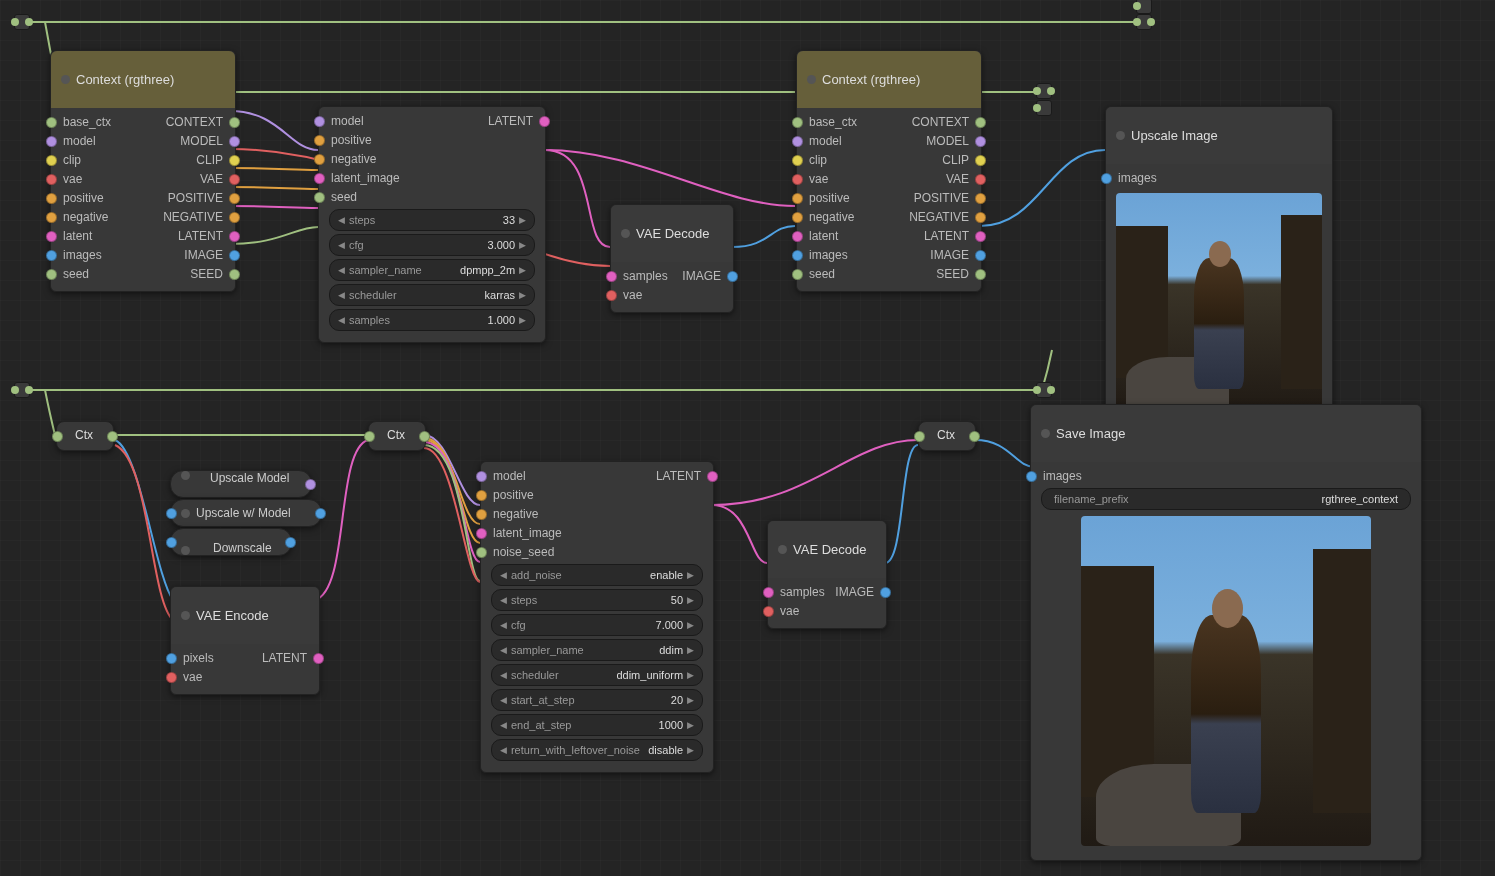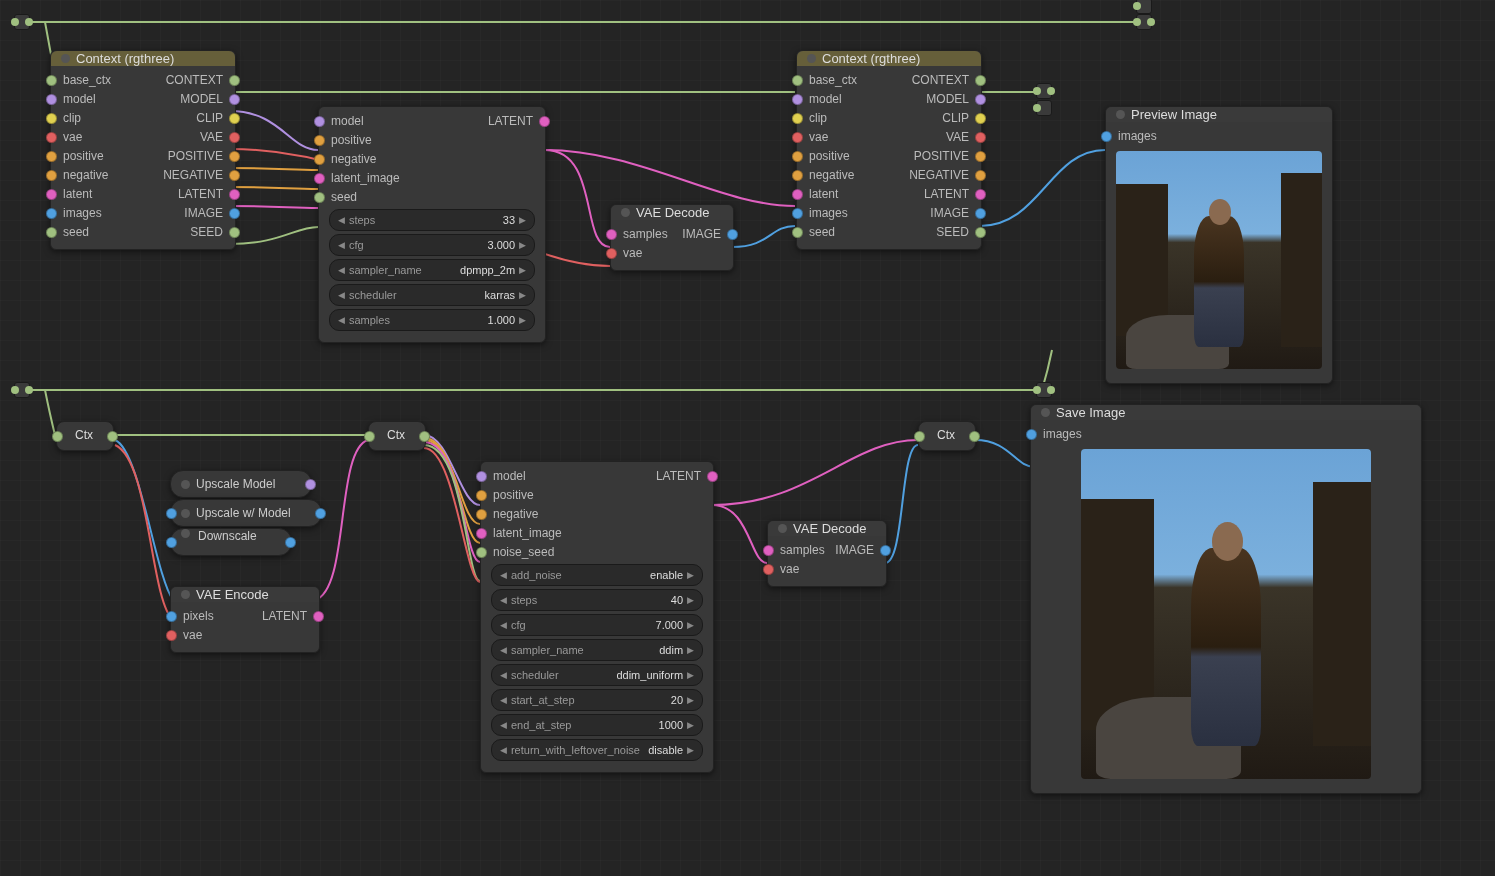--- a/index.html
+++ b/index.html
@@ -1,20 +1,20 @@
 <!DOCTYPE html>
 <html><head>
 <meta charset="utf-8">
 <style>
 body{margin:0;padding:0;background:#242424;font-family:Arial,sans-serif;font-size:12px;color:#ccc;width:1495px;height:876px;overflow:hidden;position:relative}
 .canvas{position:relative;width:100%;height:100%;background-image:linear-gradient(rgba(255,255,255,.02) 1px,transparent 1px),linear-gradient(90deg,rgba(255,255,255,.02) 1px,transparent 1px);background-size:20px 20px}
 svg.wires{position:absolute;inset:0;width:100%;height:100%;pointer-events:none}
 .node{position:absolute;background:#383838;border:1px solid #222;border-radius:6px;box-shadow:0 2px 6px rgba(0,0,0,.5)}
 .node.olive .title{background:#665f3a}
-.title{background:#3a3a3a;border-radius:6px 6px 0 0;padding:0 10px;color:#ddd;font-size:13px;display:flex;align-items:center;gap:6px}
+.title{background:#3a3a3a;border-radius:6px 6px 0 0;padding:21px 10px;color:#ddd;font-size:13px;display:flex;align-items:center;gap:6px}
 .title .dot{width:9px;height:9px;border-radius:50%;background:#555;flex:none}
 .body{padding:4px 0 8px 0}
 .row{display:flex;align-items:center;height:19px;position:relative;padding:0 12px}
 .row .name{flex:1;color:#bbb}
 .row .outname{text-align:right;flex:1;color:#bbb}
 .port{width:9px;height:9px;border-radius:50%;position:absolute;top:5px;border:1px solid rgba(0,0,0,.3)}
 .port.in{left:-5px}
 .port.out{right:-5px}
 .widget{margin:3px 10px;background:#2a2a2a;border:1px solid #1a1a1a;border-radius:10px;height:20px;display:flex;align-items:center;padding:0 8px;color:#999;font-size:11px}
 .widget .arrow{font-size:9px;color:#888}
@@ -298,21 +298,21 @@
           <span class="name">seed</span>
           <span class="outname">SEED</span>
           <div class="port out portcol-seed"></div>
         </div>
  </div>
 </div>
 
 <div class="node" style="left:1105px;top:106px;width:226px">
  <div class="title">
         <span class="dot"></span>
-        <span>Preview Image</span>
+        <span>Upscale Image</span>
       </div>
  <div class="body">
   <div class="row">
           <div class="port in portcol-image"></div>
           <span class="name">images</span>
         </div>
   <div class="imgbox" style="height:218px">
           <div class="wreckL"></div>
           <div class="wreckR"></div>
           <div class="car"></div>
@@ -343,36 +343,36 @@
       <div class="port portcol-context" style="right:-5px;top:9px"></div>
 </div>
 
 <div class="node olive small" style="left:918px;top:421px">
  <div style="position:absolute;left:18px;top:6px;color:#ddd;font-size:12px">Ctx</div>
  <div class="port portcol-context" style="left:-5px;top:9px"></div>
       <div class="port portcol-context" style="right:-5px;top:9px"></div>
 </div>
 
 <div class="node" style="left:170px;top:470px;width:140px;height:26px;border-radius:13px">
- <div style="display:flex;align-items:center;height:100%;padding:0 10px;gap:6px">
+ <div style="display:flex;align-items:flex-start;height:100%;padding:0 10px;gap:20px">
         <span class="dot" style="width:9px;height:9px;border-radius:50%;background:#555"></span>
         <span>Upscale Model</span>
       </div>
  <div class="port portcol-model" style="right:-5px;top:8px"></div>
 </div>
 <div class="node" style="left:170px;top:499px;width:150px;height:26px;border-radius:13px">
  <div style="display:flex;align-items:center;height:100%;padding:0 10px;gap:6px">
         <span class="dot" style="width:9px;height:9px;border-radius:50%;background:#555"></span>
         <span>Upscale w/ Model</span>
       </div>
  <div class="port portcol-image" style="left:-5px;top:8px"></div>
       <div class="port portcol-image" style="right:-5px;top:8px"></div>
 </div>
 <div class="node" style="left:170px;top:528px;width:120px;height:26px;border-radius:13px">
- <div style="display:flex;align-items:flex-start;height:100%;padding:0 10px;gap:8px">
+ <div style="display:flex;align-items:flex-end;height:100%;padding:0 10px;gap:23px">
         <span class="dot" style="width:9px;height:9px;border-radius:50%;background:#555"></span>
         <span>Downscale</span>
       </div>
  <div class="port portcol-image" style="left:-5px;top:8px"></div>
       <div class="port portcol-image" style="right:-5px;top:8px"></div>
 </div>
 
 <div class="node" style="left:170px;top:586px;width:148px">
  <div class="title">
         <span class="dot"></span>
@@ -419,21 +419,21 @@
   <div id="uw">
           <div class="widget">
             <span class="arrow">◀</span>
             <span class="wl">add_noise</span>
             <span class="wv">enable</span>
             <span class="arrow">▶</span>
           </div>
           <div class="widget">
             <span class="arrow">◀</span>
             <span class="wl">steps</span>
-            <span class="wv">40</span>
+            <span class="wv">50</span>
             <span class="arrow">▶</span>
           </div>
           <div class="widget">
             <span class="arrow">◀</span>
             <span class="wl">cfg</span>
             <span class="wv">7.000</span>
             <span class="arrow">▶</span>
           </div>
           <div class="widget">
             <span class="arrow">◀</span>
@@ -490,20 +490,24 @@
 
 <div class="node" style="left:1030px;top:404px;width:390px">
  <div class="title">
         <span class="dot"></span>
         <span>Save Image</span>
       </div>
  <div class="body">
   <div class="row">
           <div class="port in portcol-image"></div>
           <span class="name">images</span>
+        </div>
+  <div class="widget">
+          <span class="wl">filename_prefix</span>
+          <span class="wv">rgthree_context</span>
         </div>
   <div class="imgbox" style="height:330px;margin:6px 50px">
           <div class="wreckL"></div>
           <div class="wreckR"></div>
           <div class="car"></div>
           <div class="man"></div>
           <div class="head"></div>
         </div>
  </div>
 </div>

